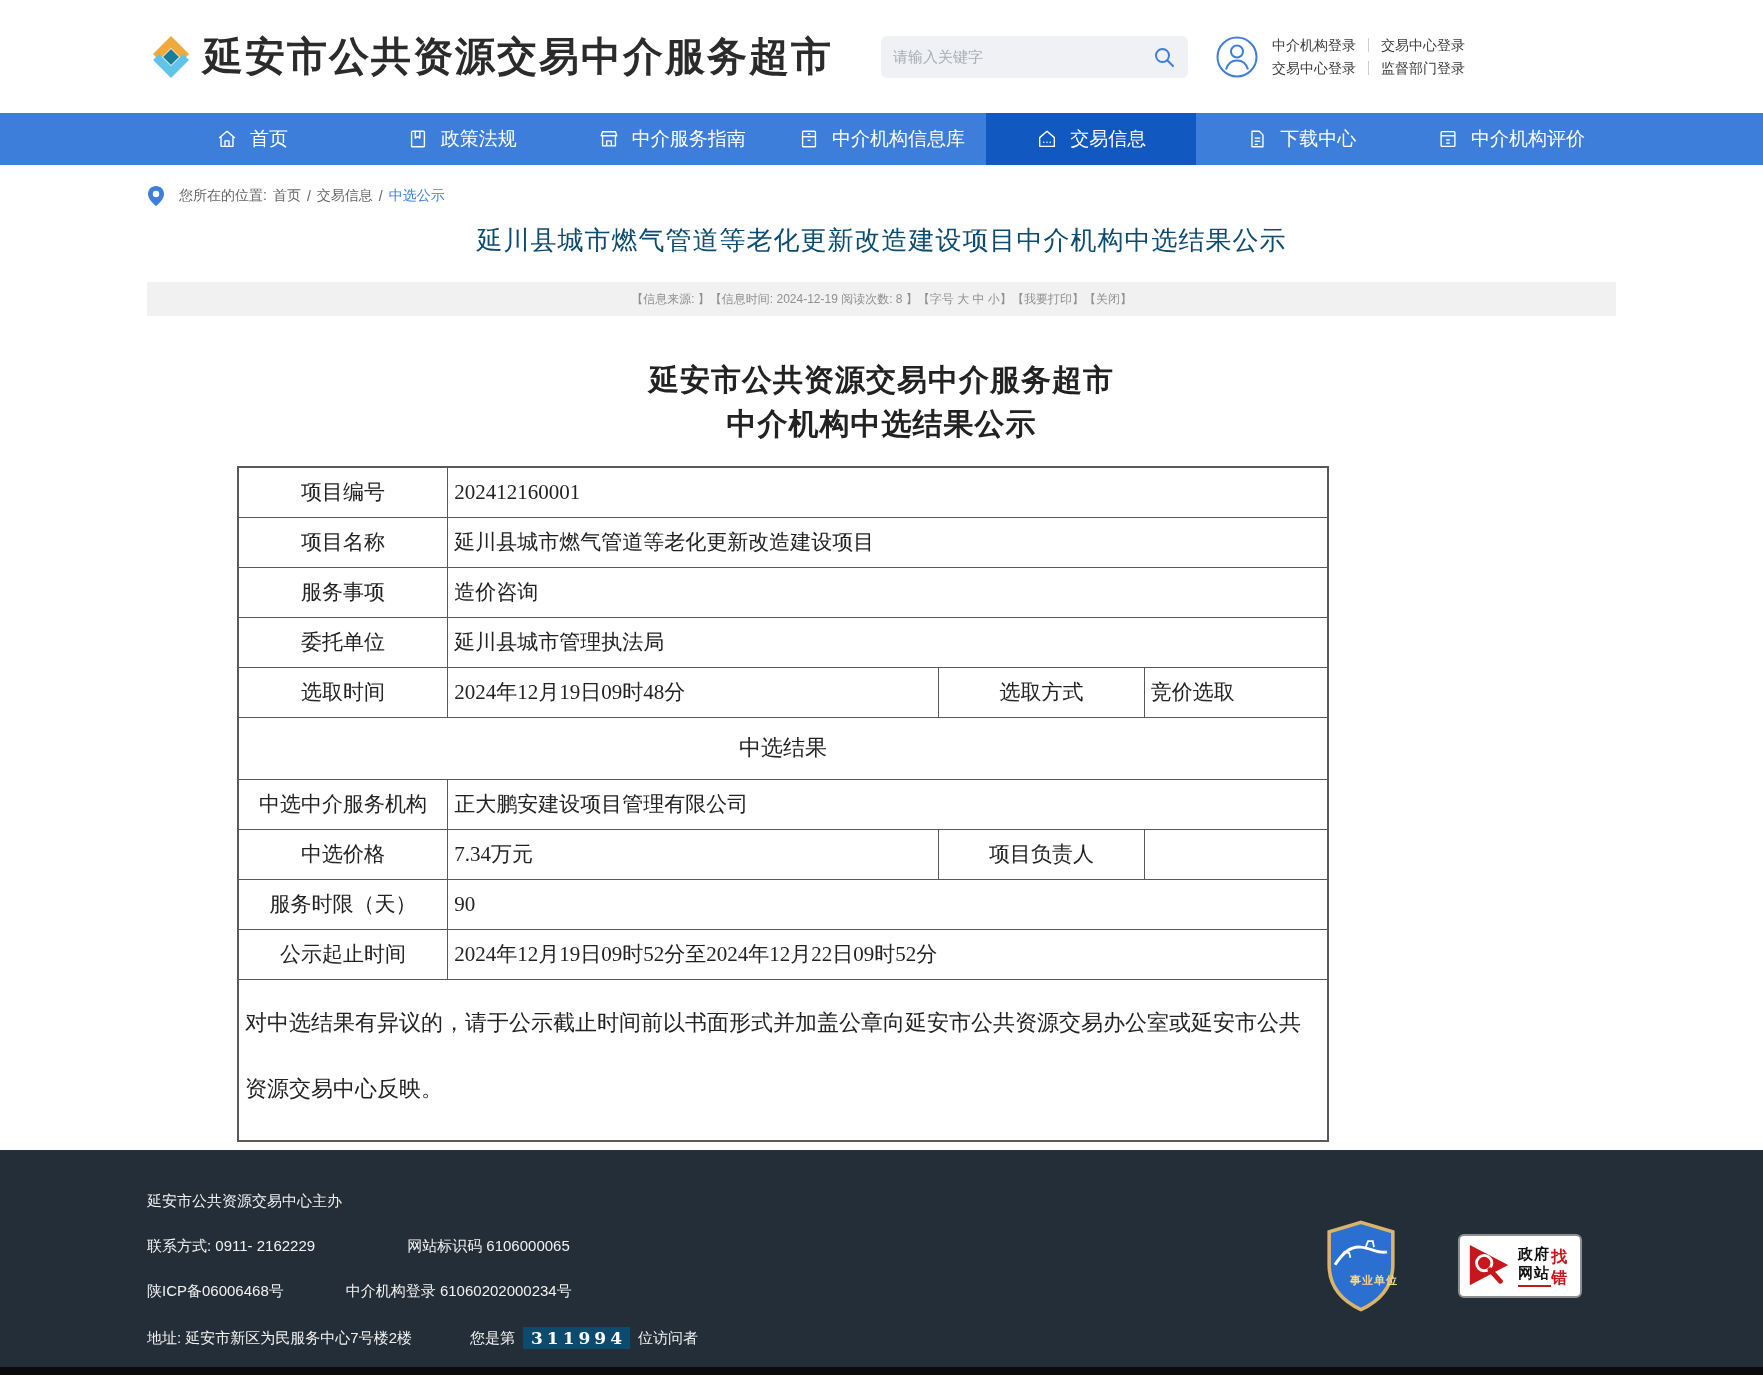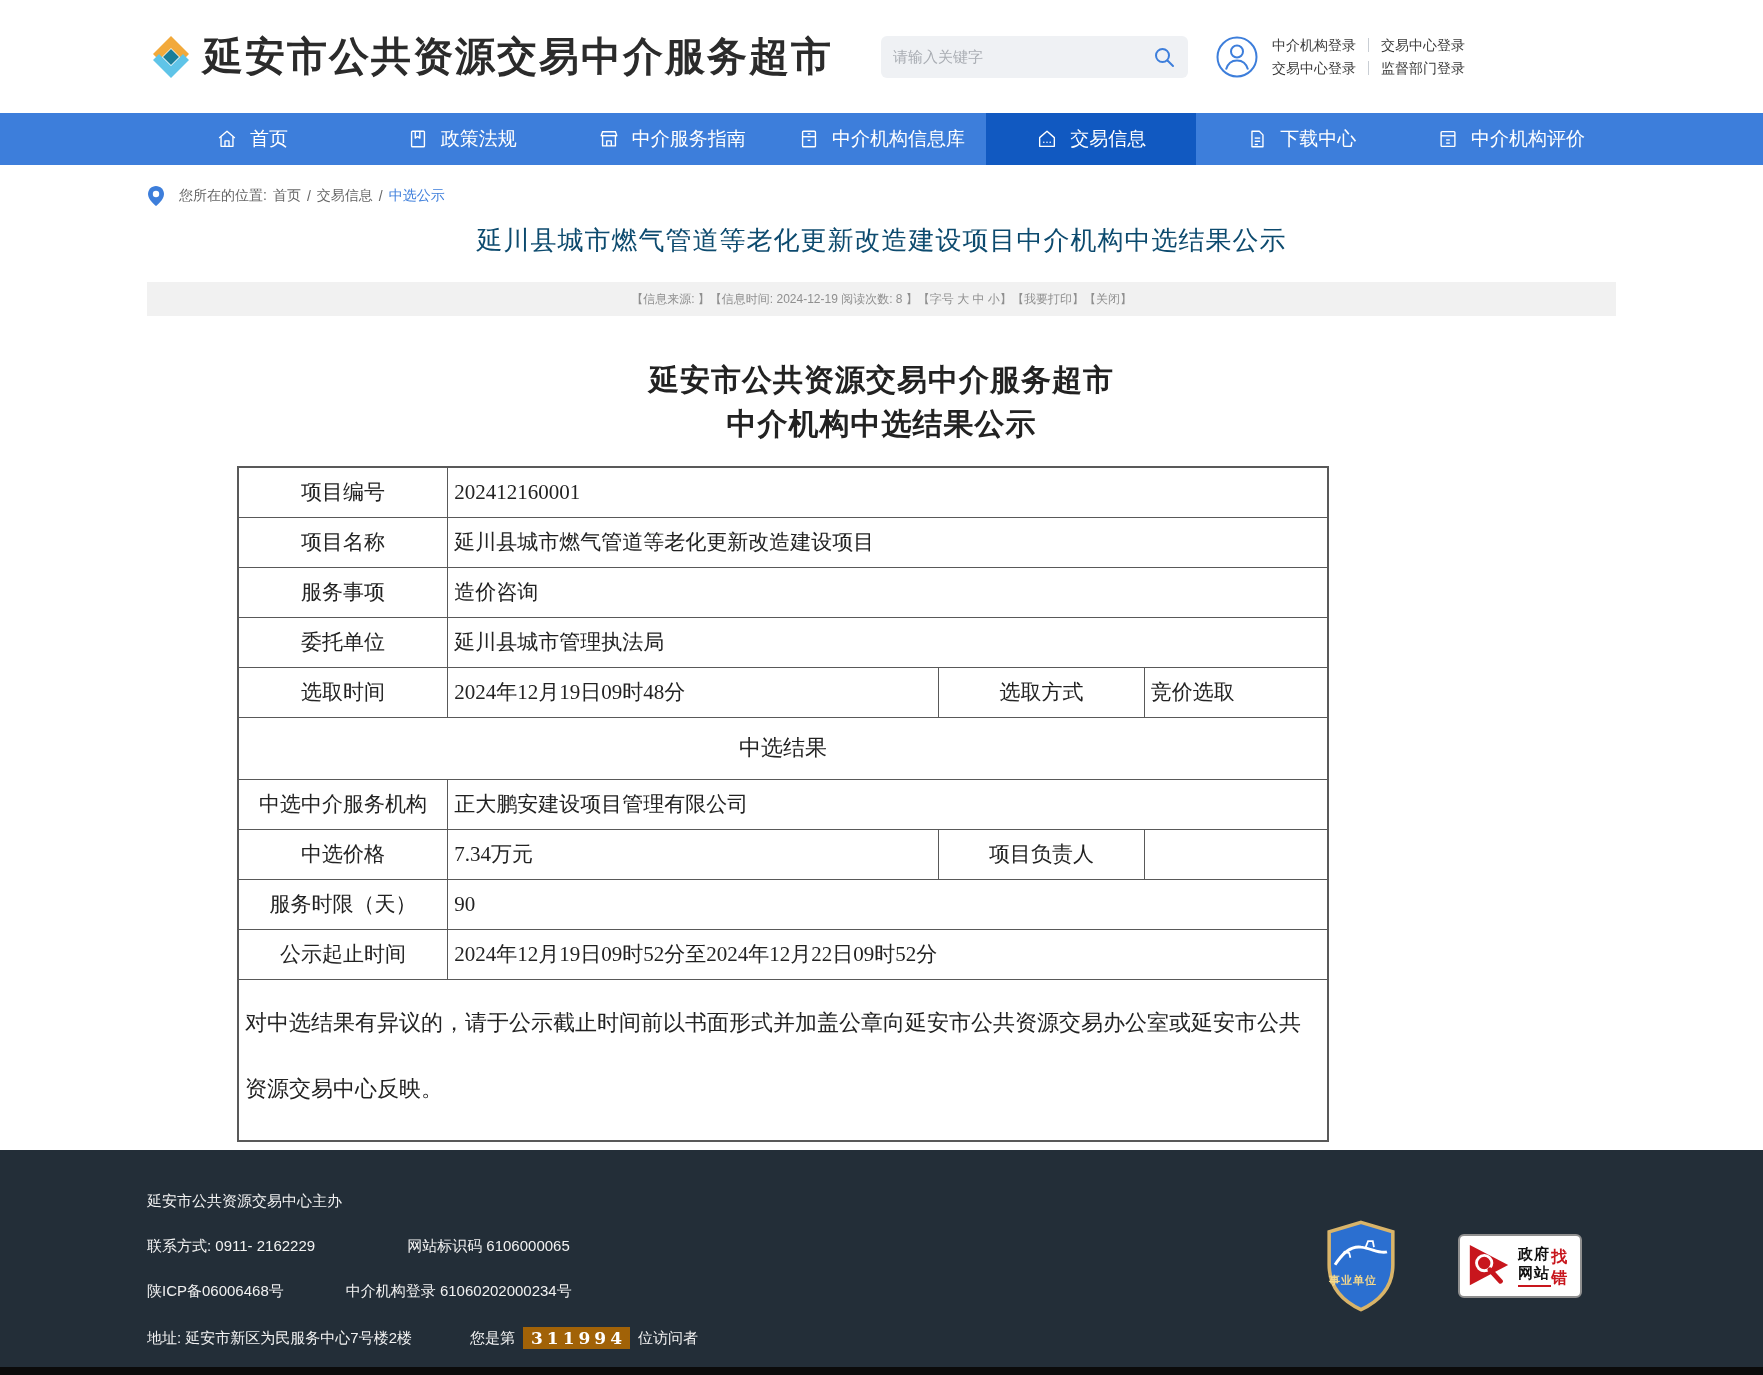--- a/index.html
+++ b/index.html
@@ -49,25 +49,25 @@
   td.lab { text-align:center; padding:0 4px; }
   td.val { text-align:left; padding:2px 6px; }
   tr.section-row td { height:62px; text-align:center; font-size:22px; }
   tr.note-row td { font-size:22px; line-height:66px; padding:10px 8px 18px 6px; text-align:left; height:auto; }
 
   
   .site-footer { height:217px; background:#232e38; color:#f2f2f2; }
   .footer-inner { padding-top:42px; font-size:15px; }
   .f-line { margin-bottom:26px; display:flex; align-items:center; white-space:nowrap; }
   .gap-lg { margin-left:92px; } .gap-md { margin-left:62px; } .gap-sm { margin-left:58px; }
-  .counter { background:#a16207; color:#fff; font-family:"DejaVu Serif","Liberation Serif",serif; font-weight:bold; font-size:17px; letter-spacing:4px; padding:1px 4px 1px 8px; margin:0 8px; }
+  .counter { background:#0c4a6e; color:#fff; font-family:"DejaVu Serif","Liberation Serif",serif; font-weight:bold; font-size:17px; letter-spacing:4px; padding:1px 4px 1px 8px; margin:0 8px; }
   .footer-badges { position:absolute; top:70px; right:34px; display:flex; align-items:center; gap:60px; }
   .shield-badge { position:relative; width:74px; height:92px; cursor:pointer; }
   .shield-badge svg { display:block; }
-  .shield-text { position:absolute; left:0; right:16px; bottom:24px; text-align:center; font-size:11px; font-weight:bold; color:#f4d88c; letter-spacing:1px; }
+  .shield-text { position:absolute; left:0; right:0; bottom:24px; text-align:right; font-size:11px; font-weight:bold; color:#f4d88c; letter-spacing:1px; }
   .error-badge { width:124px; height:64px; background:#fff; border:2px solid #8f8f8f; border-radius:6px; display:flex; align-items:center; padding:6px; cursor:pointer; }
   .error-badge-text { margin-left:6px; display:flex; flex-direction:row; align-items:center; }
   .error-badge-t1 { font-size:15px; font-weight:bold; color:#111; letter-spacing:1px; border-bottom:2px solid #c8161d; padding-bottom:2px; }
   .error-badge-t2 { font-size:16px; font-weight:bold; color:#c8161d; letter-spacing:6px; margin-top:3px; }
   .bottom-strip { height:8px; background:#0b0b0b; }
 </style>
 </head>
 <body>
 
 <div class="page">

